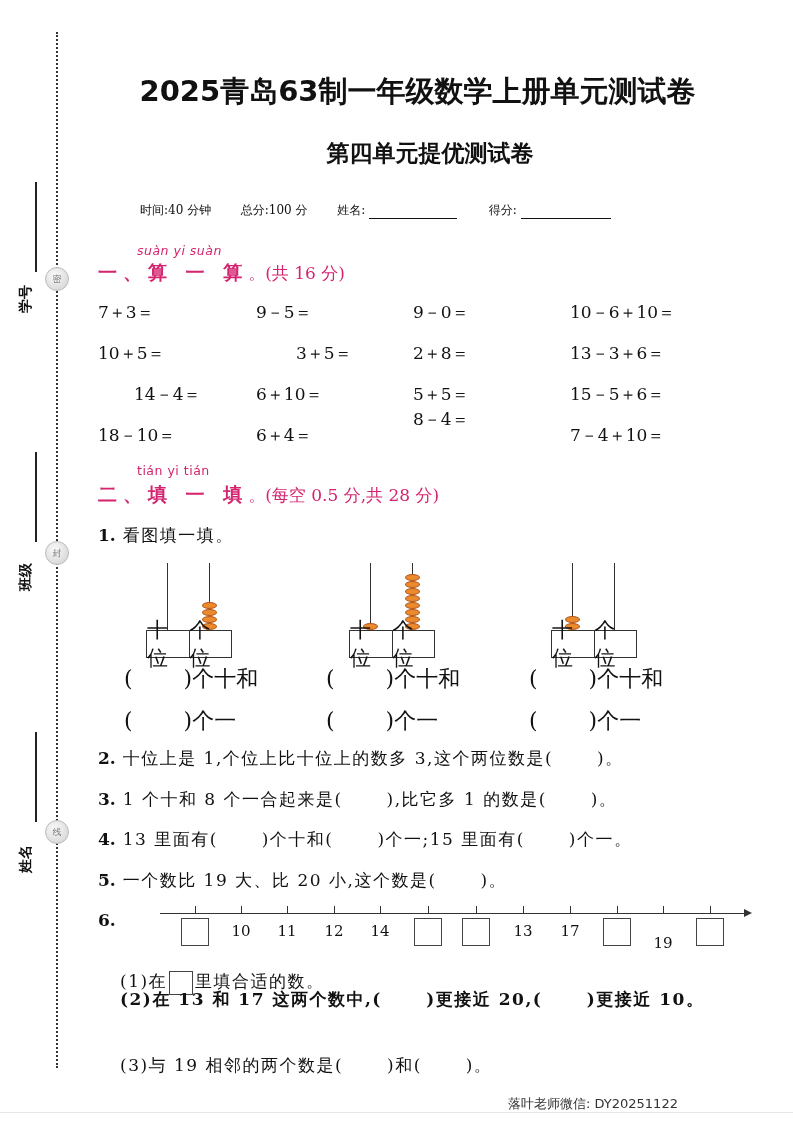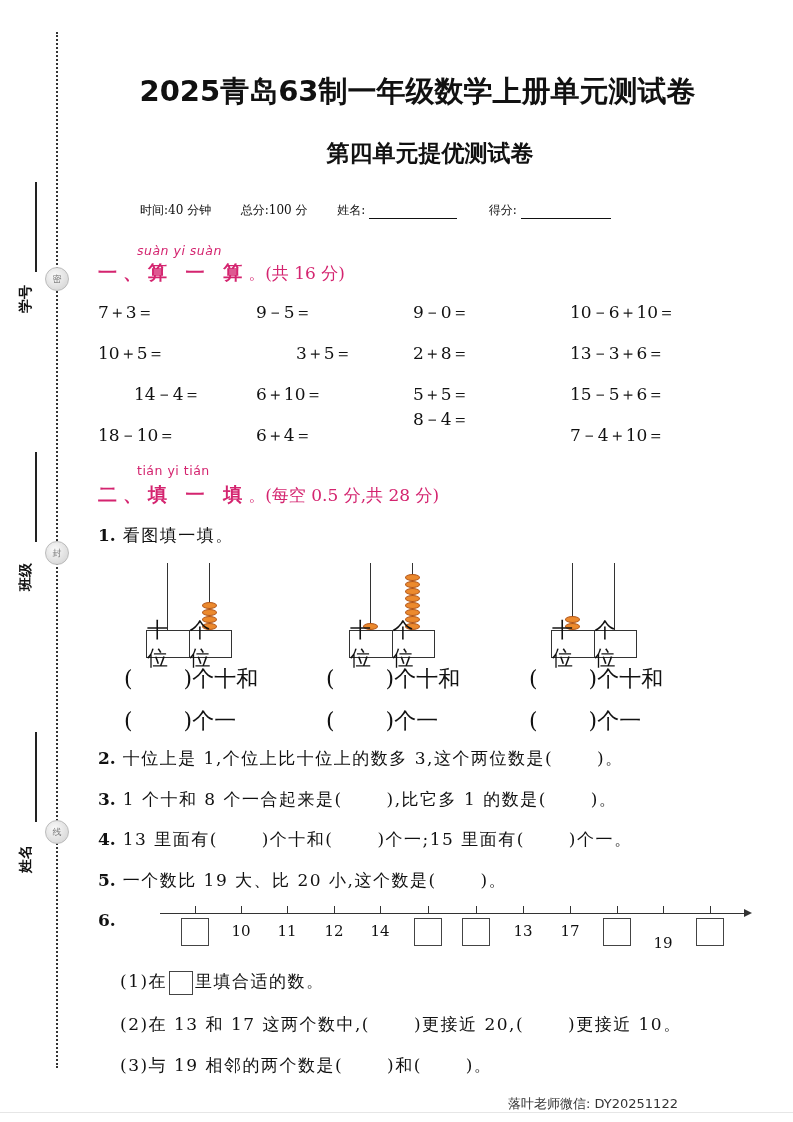--- a/index.html
+++ b/index.html
@@ -204,17 +204,17 @@
     <div class="nl-box" style="left: 603px;"></div>
     <div class="tick" style="left: 663px;"></div>
     <div class="nl-num" style="left: 648px; margin-top: 12px;">19</div>
     <div class="tick" style="left: 710px;"></div>
     <div class="nl-box" style="left: 696px;"></div>
   </div>
 
 <div class="q" style="left:120px;top:970px;">
   <span>(1)在</span><span class="inline-box"></span><span>里填合适的数。</span>
 </div>
-<div class="q" style="left:120px;top:1013px;">(2)在 13 和 17 这两个数中,(　　 )更接近 20,(　　 )更接近 10。</div>
+<div class="q" style="left:120px;top:988px;font-weight:bold;">(2)在 13 和 17 这两个数中,(　　 )更接近 20,(　　 )更接近 10。</div>
 <div class="q" style="left:120px;top:1054px;">(3)与 19 相邻的两个数是(　　 )和(　　 )。</div>
 
 <div class="footer">落叶老师微信: DY20251122</div>
 <div class="footer-rule"></div>
 
 </body></html>

